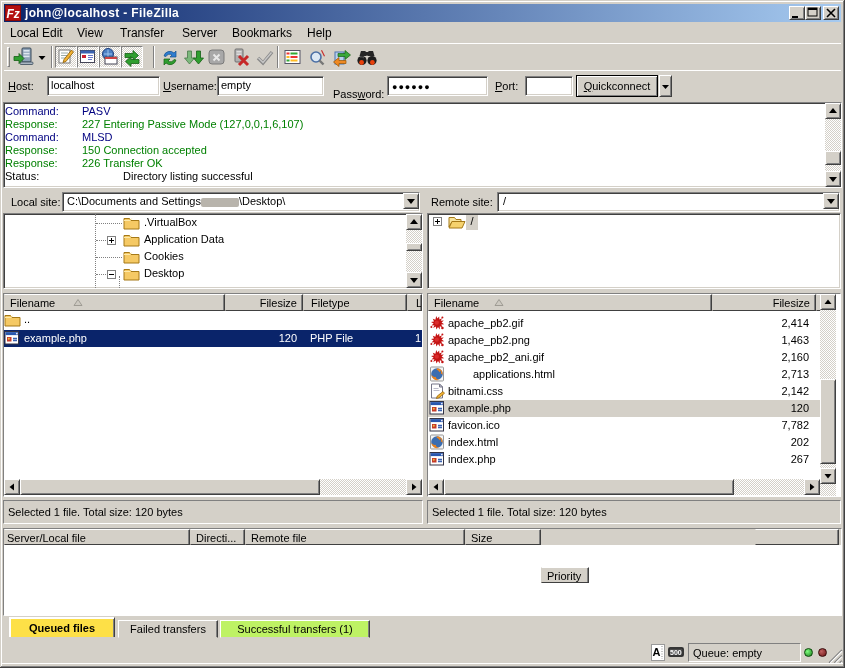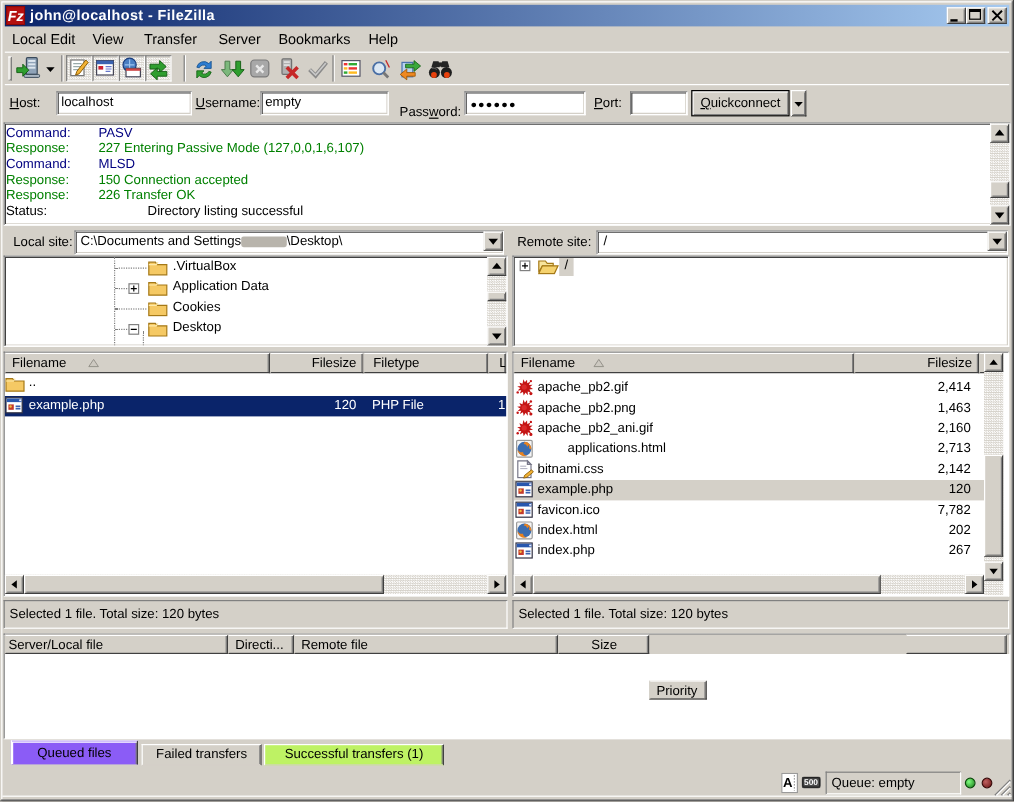--- a/index.html
+++ b/index.html
@@ -515,28 +515,28 @@
 
 <div class="abs sunken1" style="left:427px;top:500px;width:414px;height:24px;background:#d4d0c8;">
     <span class="abs" style="left:4px;top:5px;">Selected 1 file. Total size: 120 bytes</span>
   </div>
 
 <div class="abs sunken1" style="left:3px;top:528px;width:839px;height:88px;background:#fff;" id="queue">
   <div class="abs" style="left:0;top:0;width:100%;height:16px;background:#d4d0c8;">
     <div class="hseg" style="left:0;width:186px;padding-left:2px;">Server/Local file</div>
     <div class="hseg" style="left:186px;width:55px;">Directi...</div>
     <div class="hseg" style="left:241px;width:220px;">Remote file</div>
-    <div class="hseg" style="left:461px;width:76px;text-align:center;">Size</div>
+    <div class="hseg" style="left:461px;width:76px;text-align:left;">Size</div>
     <div class="hseg" style="left:537px;width:48px;margin-top:38px;">Priority</div>
     <div class="hseg" style="left:751px;width:84px;"></div>
   </div>
 </div>
 
 <div class="abs" style="left:3px;top:617px;width:839px;height:21px;">
-  <div class="abs" style="left:6px;top:0px;width:106px;height:20px;background:#8b5cf6;border:1px solid;border-color:#fff #404040 #fff #fff;box-shadow:inset 1px 1px 0 #fff,inset -1px 0 0 #808080;border-bottom:none;text-align:center;padding-top:4px;font-weight:normal;">Queued files</div>
+  <div class="abs" style="left:6px;top:0px;width:106px;height:20px;background:#fde047;border:1px solid;border-color:#fff #404040 #fff #fff;box-shadow:inset 1px 1px 0 #fff,inset -1px 0 0 #808080;border-bottom:none;text-align:center;padding-top:4px;font-weight:bold;">Queued files</div>
   <div class="abs" style="left:115px;top:3px;width:100px;height:18px;background:#d4d0c8;border:1px solid;border-color:#fff #404040 #d4d0c8 #fff;box-shadow:inset -1px 0 0 #808080;text-align:center;padding-top:2px;">Failed transfers</div>
   <div class="abs" style="left:217px;top:3px;width:150px;height:18px;background:#bef264;border:1px solid;border-color:#fff #404040 #d4d0c8 #fff;box-shadow:inset -1px 0 0 #808080;text-align:center;padding-top:2px;">Successful transfers (1)</div>
 </div>
 
 <div class="abs" style="left:3px;top:640px;width:839px;height:25px;background:#d4d0c8;" id="statusbar">
   <svg class="abs" style="left:648px;top:4px;" width="14" height="17" viewBox="0 0 14 17">
       <rect x=".5" y=".5" width="13" height="16" fill="#fff" stroke="#9a9a9a"></rect>
       <text x="1.5" y="12" font-family="Liberation Sans" font-size="11" font-weight="bold" fill="#000">A</text>
       <path d="M11 2 v13" stroke="#888" stroke-dasharray="1 1.5"></path>
     </svg>

